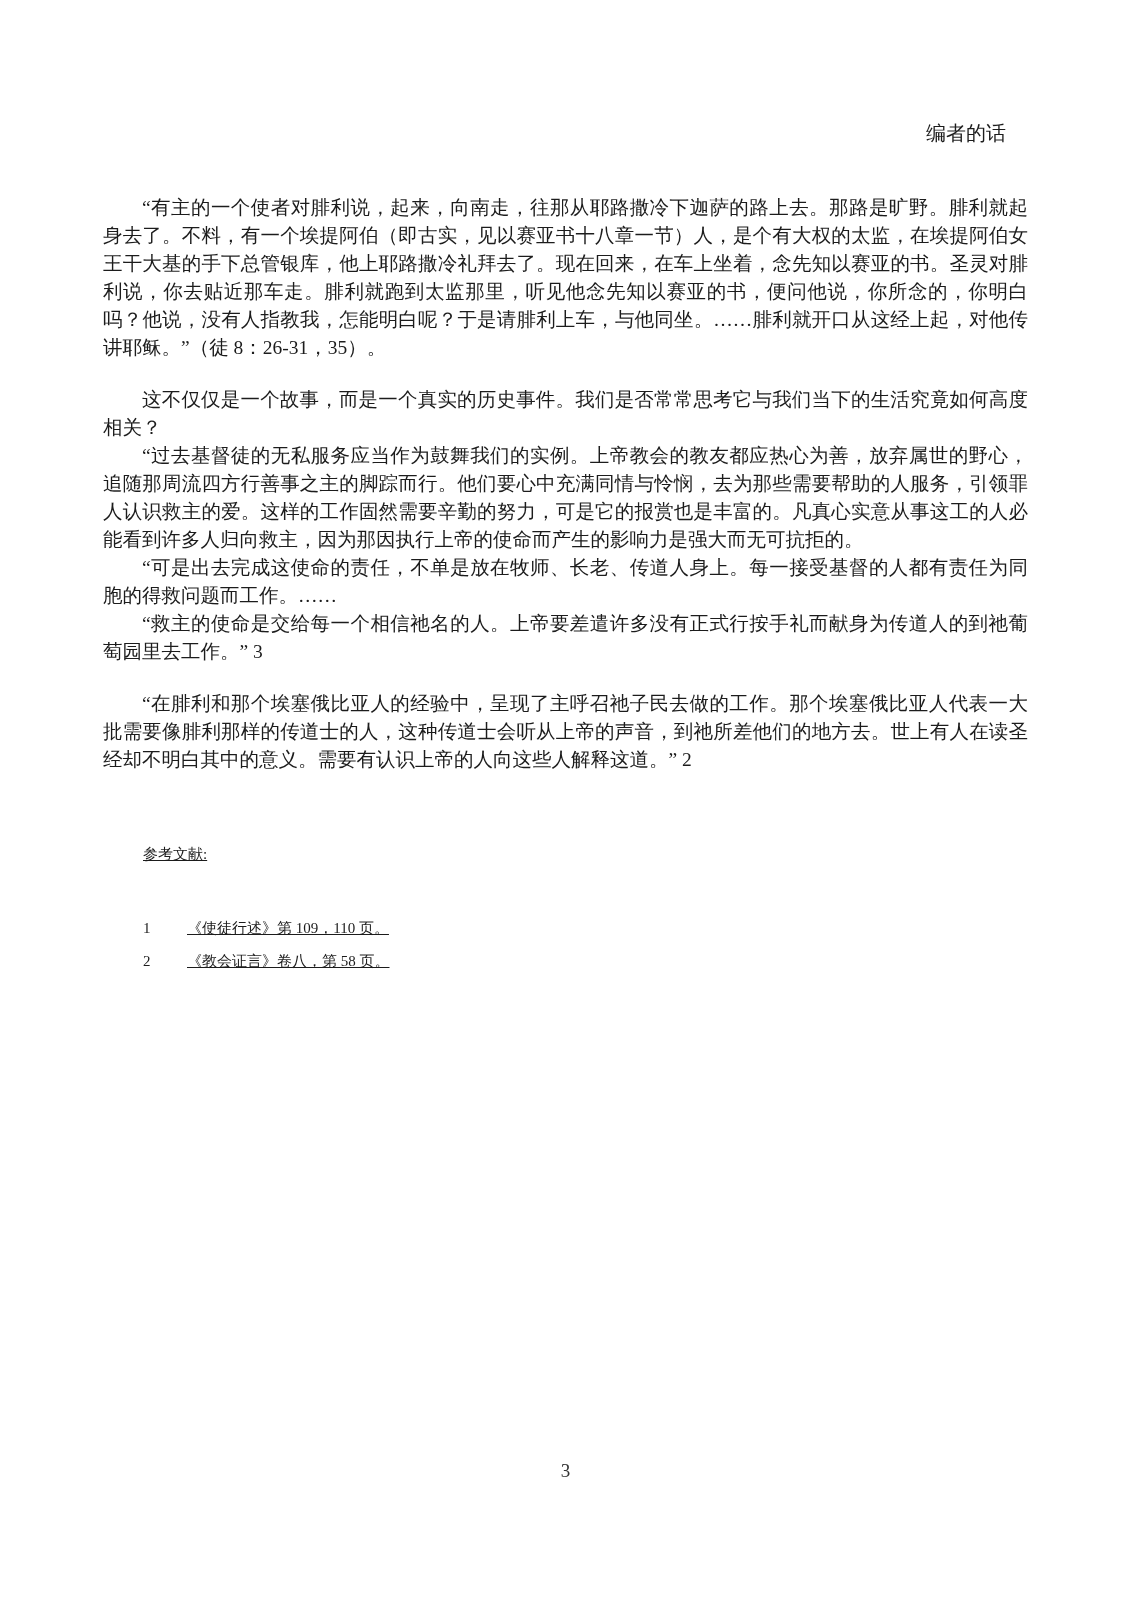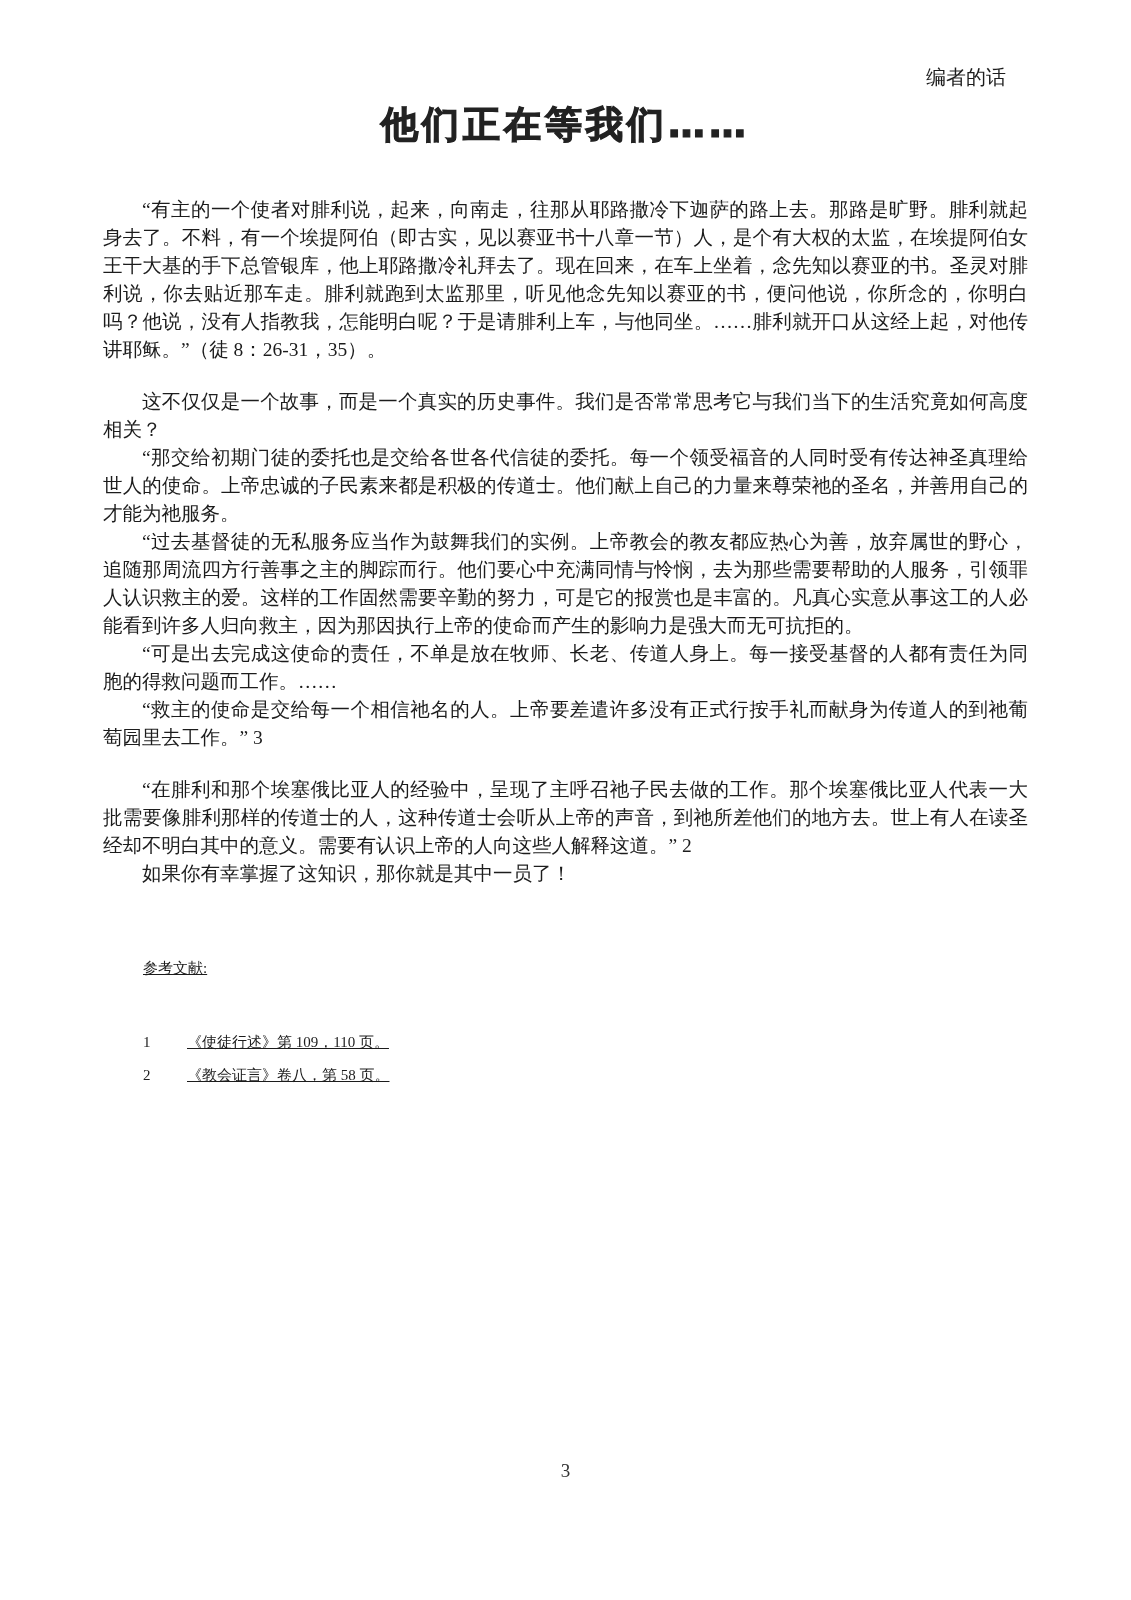--- a/index.html
+++ b/index.html
@@ -13,21 +13,21 @@
     height: 1600px;
     margin: 0 auto;
     background: #ffffff;
     color: #1c1c1c;
     font-family: "Liberation Serif", "DejaVu Serif", serif;
     box-sizing: border-box;
     padding: 0 103px;
     overflow: hidden;
   }
   .header-row {
-    padding-top: 64px;
+    padding-top: 120px;
     text-align: right;
     padding-right: 22px;
     font-size: 20px;
     line-height: 26px;
   }
   .doc-title {
     margin: 12px 0 0 0;
     text-align: center;
     font-family: "DejaVu Sans", "Liberation Sans", sans-serif;
     font-weight: 900;
@@ -83,31 +83,28 @@
 </style>
 </head>
 <body>
 
 <div class="page">
 
   <div class="header-row">
     <span>编者的话</span>
   </div>
 
-  <h1 class="doc-title">他们正在等我们……</h1>
 
   <div class="body-text">
       <p class="para">“有主的一个使者对腓利说，起来，向南走，往那从耶路撒冷下迦萨的路上去。那路是旷野。腓利就起身去了。不料，有一个埃提阿伯（即古实，见以赛亚书十八章一节）人，是个有大权的太监，在埃提阿伯女王干大基的手下总管银库，他上耶路撒冷礼拜去了。现在回来，在车上坐着，念先知以赛亚的书。圣灵对腓利说，你去贴近那车走。腓利就跑到太监那里，听见他念先知以赛亚的书，便问他说，你所念的，你明白吗？他说，没有人指教我，怎能明白呢？于是请腓利上车，与他同坐。……腓利就开口从这经上起，对他传讲耶稣。”（徒 8：26-31，35）。</p>
       <p class="para gap">这不仅仅是一个故事，而是一个真实的历史事件。我们是否常常思考它与我们当下的生活究竟如何高度相关？</p>
-      <p class="para">“那交给初期门徒的委托也是交给各世各代信徒的委托。每一个领受福音的人同时受有传达神圣真理给世人的使命。上帝忠诚的子民素来都是积极的传道士。他们献上自己的力量来尊荣祂的圣名，并善用自己的才能为祂服务。</p>
       <p class="para">“过去基督徒的无私服务应当作为鼓舞我们的实例。上帝教会的教友都应热心为善，放弃属世的野心，追随那周流四方行善事之主的脚踪而行。他们要心中充满同情与怜悯，去为那些需要帮助的人服务，引领罪人认识救主的爱。这样的工作固然需要辛勤的努力，可是它的报赏也是丰富的。凡真心实意从事这工的人必能看到许多人归向救主，因为那因执行上帝的使命而产生的影响力是强大而无可抗拒的。</p>
       <p class="para">“可是出去完成这使命的责任，不单是放在牧师、长老、传道人身上。每一接受基督的人都有责任为同胞的得救问题而工作。……</p>
       <p class="para">“救主的使命是交给每一个相信祂名的人。上帝要差遣许多没有正式行按手礼而献身为传道人的到祂葡萄园里去工作。” 3</p>
       <p class="para gap">“在腓利和那个埃塞俄比亚人的经验中，呈现了主呼召祂子民去做的工作。那个埃塞俄比亚人代表一大批需要像腓利那样的传道士的人，这种传道士会听从上帝的声音，到祂所差他们的地方去。世上有人在读圣经却不明白其中的意义。需要有认识上帝的人向这些人解释这道。” 2</p>
-      <p class="para">如果你有幸掌握了这知识，那你就是其中一员了！</p>
     </div>
 
   <div class="refs">
     <p class="refs-heading">参考文献:</p>
     <div class="ref-list">
         <div class="ref-item"><span class="ref-num">1</span><span>《使徒行述》第 109，110 页。</span></div>
         <div class="ref-item"><span class="ref-num">2</span><span>《教会证言》卷八，第 58 页。</span></div>
       </div>
   </div>
 

